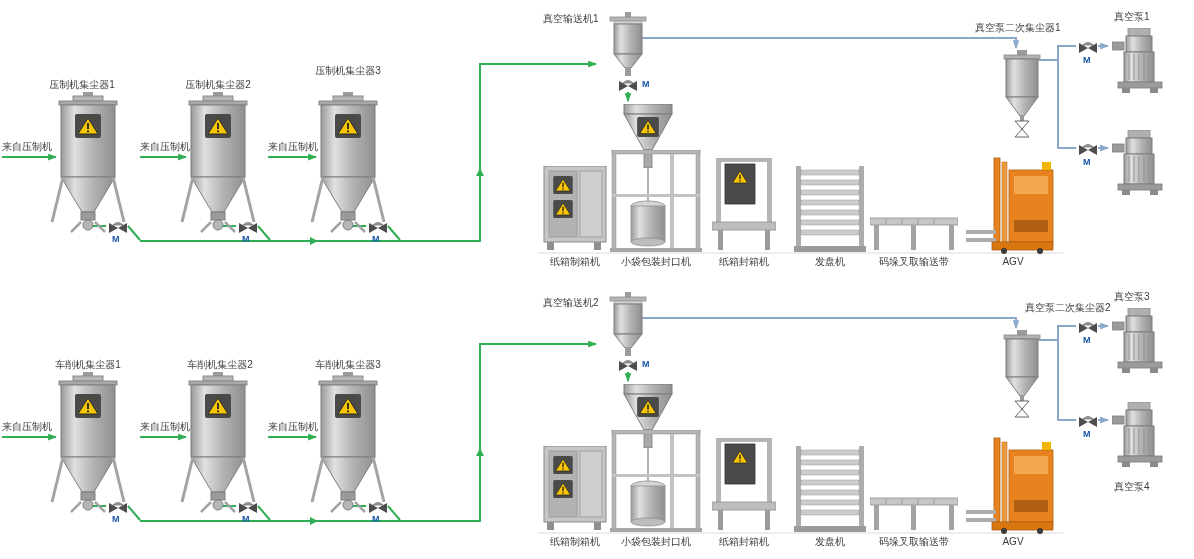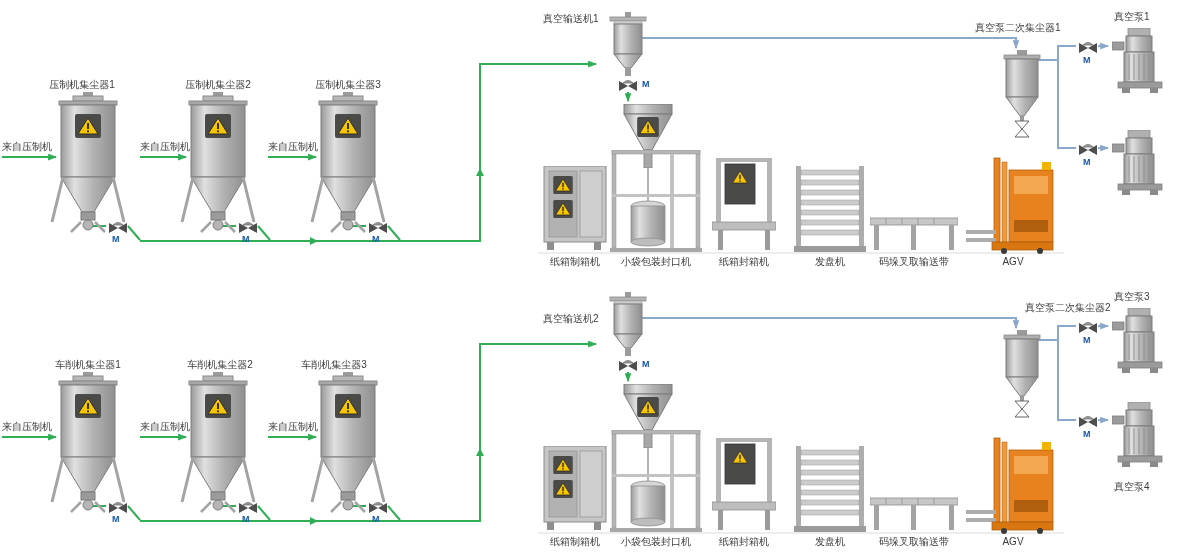--- a/index.html
+++ b/index.html
@@ -275,42 +275,42 @@
     <use href="#bagframe" x="610" y="430" width="92" height="104"></use>
     <use href="#sealer" x="712" y="438" width="64" height="94"></use>
     <use href="#traystack" x="794" y="446" width="72" height="86"></use>
     <use href="#beltconv" x="870" y="496" width="88" height="36"></use>
     <use href="#agvsym" x="966" y="436" width="94" height="98"></use>
   </g>
 </svg>
 
 <div class="lbl c" style="left:27px;top:78px;width:110px">压制机集尘器1</div>
 <div class="lbl c" style="left:163px;top:78px;width:110px">压制机集尘器2</div>
-<div class="lbl c" style="left:293px;top:78px;width:110px">压制机集尘器3</div>
+<div class="lbl c" style="left:293px;top:64px;width:110px">压制机集尘器3</div>
 <div class="lbl" style="left:2px;top:140px">来自压制机</div>
 <div class="lbl" style="left:140px;top:140px">来自压制机</div>
 <div class="lbl" style="left:268px;top:140px">来自压制机</div>
 <div class="lbl" style="left:543px;top:12px">真空输送机1</div>
 <div class="lbl" style="left:975px;top:21px">真空泵二次集尘器1</div>
 <div class="lbl" style="left:1114px;top:10px">真空泵1</div>
 <div class="lbl" style="left:1114px;top:200px"></div>
 <div class="lbl c" style="left:515px;top:255px;width:120px">纸箱制箱机</div>
 <div class="lbl c" style="left:596px;top:255px;width:120px">小袋包装封口机</div>
 <div class="lbl c" style="left:684px;top:255px;width:120px">纸箱封箱机</div>
 <div class="lbl c" style="left:770px;top:255px;width:120px">发盘机</div>
 <div class="lbl c" style="left:854px;top:255px;width:120px">码垛叉取输送带</div>
 <div class="lbl c" style="left:953px;top:255px;width:120px">AGV</div>
 
 <div class="lbl c" style="left:33px;top:358px;width:110px">车削机集尘器1</div>
 <div class="lbl c" style="left:165px;top:358px;width:110px">车削机集尘器2</div>
-<div class="lbl c" style="left:279px;top:358px;width:110px">车削机集尘器3</div>
+<div class="lbl c" style="left:293px;top:358px;width:110px">车削机集尘器3</div>
 <div class="lbl" style="left:2px;top:420px">来自压制机</div>
 <div class="lbl" style="left:140px;top:420px">来自压制机</div>
 <div class="lbl" style="left:268px;top:420px">来自压制机</div>
-<div class="lbl" style="left:543px;top:312px">真空输送机2</div>
+<div class="lbl" style="left:543px;top:296px">真空输送机2</div>
 <div class="lbl" style="left:1025px;top:301px">真空泵二次集尘器2</div>
 <div class="lbl" style="left:1114px;top:290px">真空泵3</div>
 <div class="lbl" style="left:1114px;top:480px">真空泵4</div>
 <div class="lbl c" style="left:515px;top:535px;width:120px">纸箱制箱机</div>
 <div class="lbl c" style="left:596px;top:535px;width:120px">小袋包装封口机</div>
 <div class="lbl c" style="left:684px;top:535px;width:120px">纸箱封箱机</div>
 <div class="lbl c" style="left:770px;top:535px;width:120px">发盘机</div>
 <div class="lbl c" style="left:854px;top:535px;width:120px">码垛叉取输送带</div>
 <div class="lbl c" style="left:953px;top:535px;width:120px">AGV</div>
 

